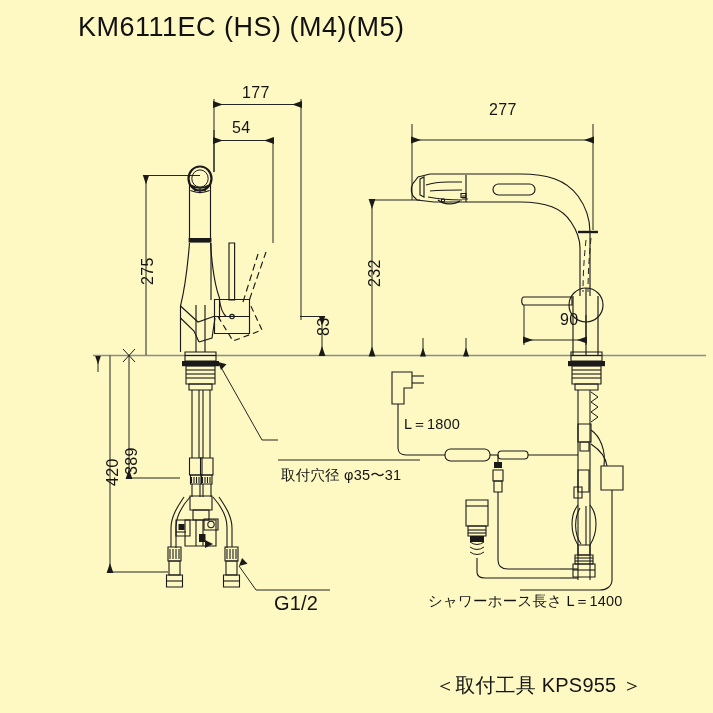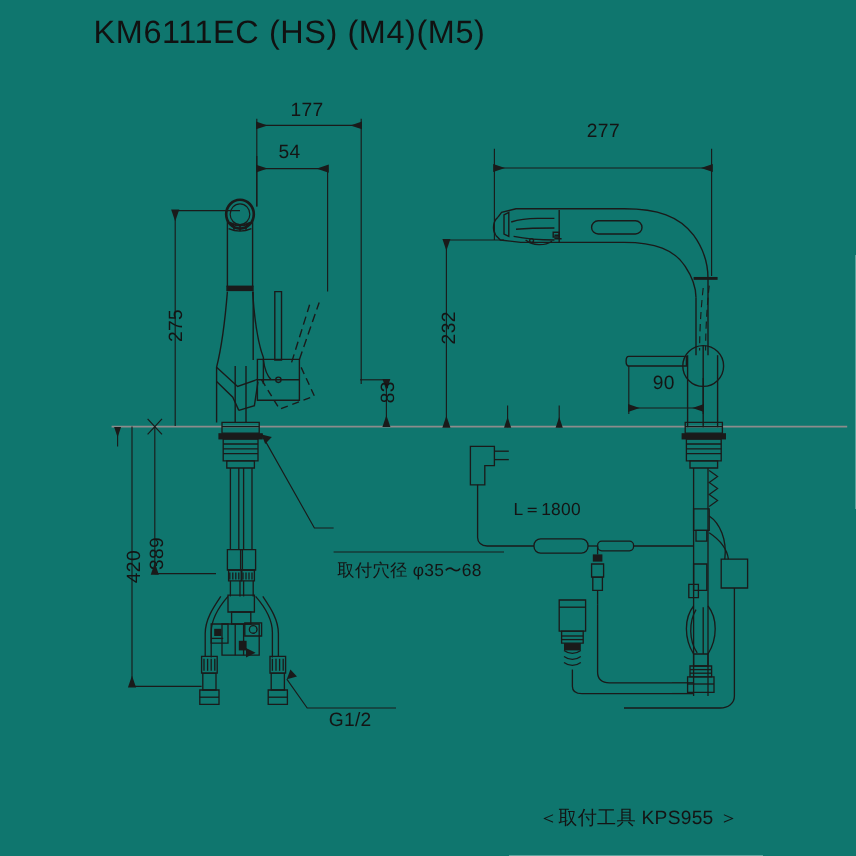--- a/index.html
+++ b/index.html
@@ -13,21 +13,21 @@
     position: relative;
     font-family: "Liberation Sans", "DejaVu Sans", sans-serif;
     color: #1a1a1a;
     overflow: hidden;
   }
   #sheet {
     position: absolute;
     left: 0; top: 0;
     width: 713px;
     height: 713px;
-    background: #0f766e;
+    background: #fef9c3;
   }
   .title {
     position: absolute;
     left: 78px;
     top: 12px;
     font-size: 27px;
     letter-spacing: 0.5px;
     color: #111111;
     white-space: nowrap;
     font-weight: 400;
@@ -44,21 +44,21 @@
     transform: rotate(-90deg);
   }
   .note {
     position: absolute;
     font-size: 14.5px;
     color: #141414;
     white-space: nowrap;
     letter-spacing: 0.2px;
   }
   .note.big {
-    font-size: 16px;
+    font-size: 20px;
   }
   svg.draw {
     position: absolute;
     left: 0; top: 0;
     width: 713px;
     height: 713px;
   }
   svg.draw * { vector-effect: non-scaling-stroke; }
 </style>
 </head>
@@ -374,26 +374,27 @@
   <div class="dimtext vert" style="left:315px; top:336px;">83</div>
 
   <div class="dimtext vert" style="left:123px; top:475px;">389</div>
 
   <div class="dimtext vert" style="left:104px; top:486px;">420</div>
 
   <div class="dimtext" style="left:489px; top:101px;">277</div>
 
   <div class="dimtext vert" style="left:366px; top:287px;">232</div>
 
-  <div class="dimtext" style="left:544px; top:311px;">90</div>
-
-
-  <div class="note" style="left:281px; top:466px;">取付穴径 φ35〜68</div>
+  <div class="dimtext" style="left:560px; top:311px;">90</div>
+
+
+  <div class="note" style="left:281px; top:466px;">取付穴径 φ35〜31</div>
 
   <div class="note big" style="left:274px; top:592px;">G1/2</div>
 
 
-  <div class="note" style="left:428px; top:415px;">L＝1800</div>
-
-
-  <div class="note big" style="left:435px; top:672px;margin-left:14px;">＜取付工具 KPS955 ＞</div>
+  <div class="note" style="left:404px; top:415px;">L＝1800</div>
+
+  <div class="note" style="left:428px; top:592px;">シャワーホース長さ L＝1400</div>
+
+  <div class="note big" style="left:435px; top:672px;">＜取付工具 KPS955 ＞</div>
 
 </div>
 
 </body></html>

